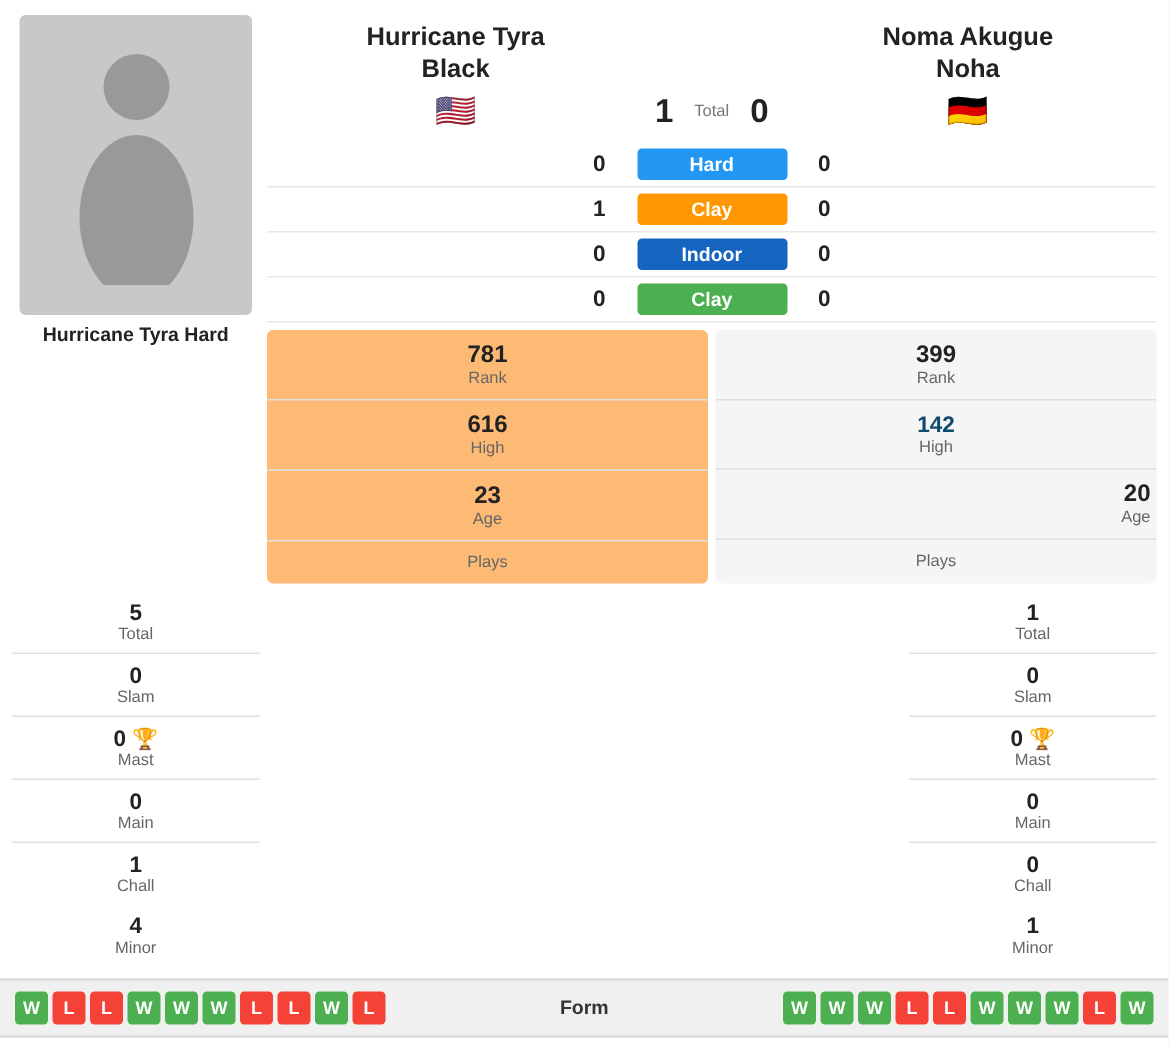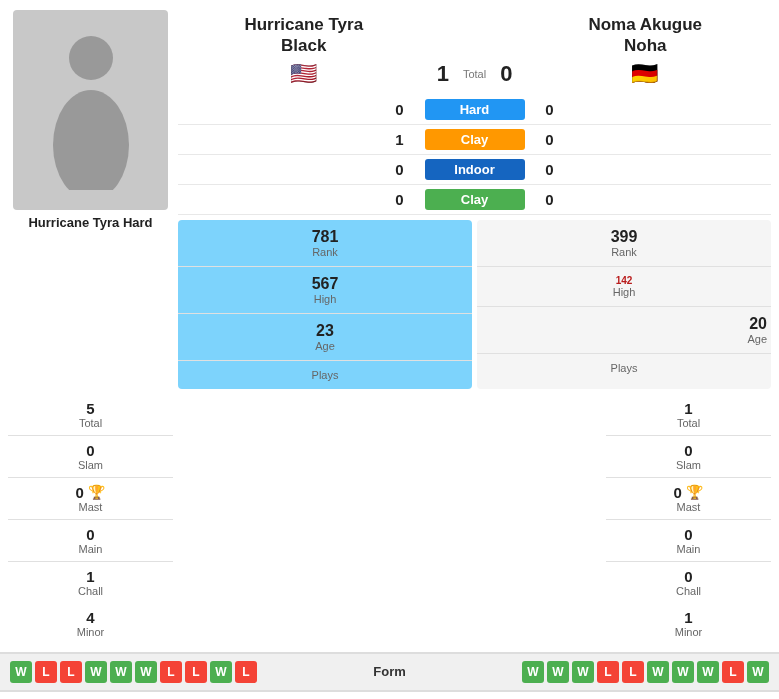--- a/index.html
+++ b/index.html
@@ -63,44 +63,44 @@
           <div style="width: 50px; text-align: center; font-size: 15px; font-weight: bold;">0</div>
           <div style="width: 100px; text-align: center; background: rgb(21, 101, 192); color: rgb(255, 255, 255); font-weight: bold; font-size: 13px; border-radius: 3px; padding: 3px 0px;">Indoor</div>
           <div style="width: 50px; text-align: center; font-size: 15px; font-weight: bold;">0</div>
         </div>
         <div style="display: flex; align-items: center; justify-content: center; height: 30px; border-bottom: 1px solid rgb(232, 232, 232);">
           <div style="width: 50px; text-align: center; font-size: 15px; font-weight: bold;">0</div>
           <div style="width: 100px; text-align: center; background: rgb(76, 175, 80); color: rgb(255, 255, 255); font-weight: bold; font-size: 13px; border-radius: 3px; padding: 3px 0px;">Clay</div>
           <div style="width: 50px; text-align: center; font-size: 15px; font-weight: bold;">0</div>
         </div>
         <div style="display: flex; gap: 5px; margin-top: 5px;">
-          <div style="flex: 1 1 0%; background: #7dd3fc; border-radius: 4px; display: flex; flex-direction: column;">
+          <div style="flex: 1 1 0%; background: #fdba74; border-radius: 4px; display: flex; flex-direction: column;">
             <div style="display: flex; flex-direction: column; align-items: center; justify-content: center; padding: 8px 4px; border-bottom: 1px solid rgb(224, 224, 224);">
               <div style="font-size: 16px; font-weight: bold; color: rgb(34, 34, 34);">781</div>
               <div style="font-size: 11px; color: rgb(102, 102, 102);">Rank</div>
             </div>
             <div style="display: flex; flex-direction: column; align-items: center; justify-content: center; padding: 8px 4px; border-bottom: 1px solid rgb(224, 224, 224);">
-              <div style="font-size: 16px; font-weight: bold; color: rgb(34, 34, 34);">567</div>
+              <div style="font-size: 16px; font-weight: bold; color: rgb(34, 34, 34);">616</div>
               <div style="font-size: 11px; color: rgb(102, 102, 102);">High</div>
             </div>
             <div style="display: flex; flex-direction: column; align-items: center; justify-content: flex-start; padding: 8px 4px; border-bottom: 1px solid rgb(224, 224, 224);">
               <div style="font-size: 16px; font-weight: bold; color: rgb(34, 34, 34);">23</div>
               <div style="font-size: 11px; color: rgb(102, 102, 102);">Age</div>
             </div>
             <div style="display: flex; flex-direction: column; align-items: center; justify-content: center; padding: 8px 4px; border-bottom: none;">
               <div style="font-size: 11px; color: rgb(102, 102, 102);">Plays</div>
             </div>
           </div>
           <div style="flex: 1 1 0%; background: rgb(245, 245, 245); border-radius: 4px; display: flex; flex-direction: column;">
             <div style="display: flex; flex-direction: column; align-items: center; justify-content: center; padding: 8px 4px; border-bottom: 1px solid rgb(224, 224, 224);">
               <div style="font-size: 16px; font-weight: bold; color: rgb(34, 34, 34);">399</div>
               <div style="font-size: 11px; color: rgb(102, 102, 102);">Rank</div>
             </div>
             <div style="display: flex; flex-direction: column; align-items: center; justify-content: center; padding: 8px 4px; border-bottom: 1px solid rgb(224, 224, 224);">
-              <div style="font-size: 10px; font-weight: bold; color: #b91c1c;">142</div>
+              <div style="font-size: 15px; font-weight: bold; color: #0c4a6e;">142</div>
               <div style="font-size: 11px; color: rgb(102, 102, 102);">High</div>
             </div>
             <div style="display: flex; flex-direction: column; align-items: flex-end; justify-content: center; padding: 8px 4px; border-bottom: 1px solid rgb(224, 224, 224);">
               <div style="font-size: 16px; font-weight: bold; color: rgb(34, 34, 34);">20</div>
               <div style="font-size: 11px; color: rgb(102, 102, 102);">Age</div>
             </div>
             <div style="display: flex; flex-direction: column; align-items: center; justify-content: center; padding: 8px 4px; border-bottom: none;">
               <div style="font-size: 11px; color: rgb(102, 102, 102);">Plays</div>
             </div>
           </div>

